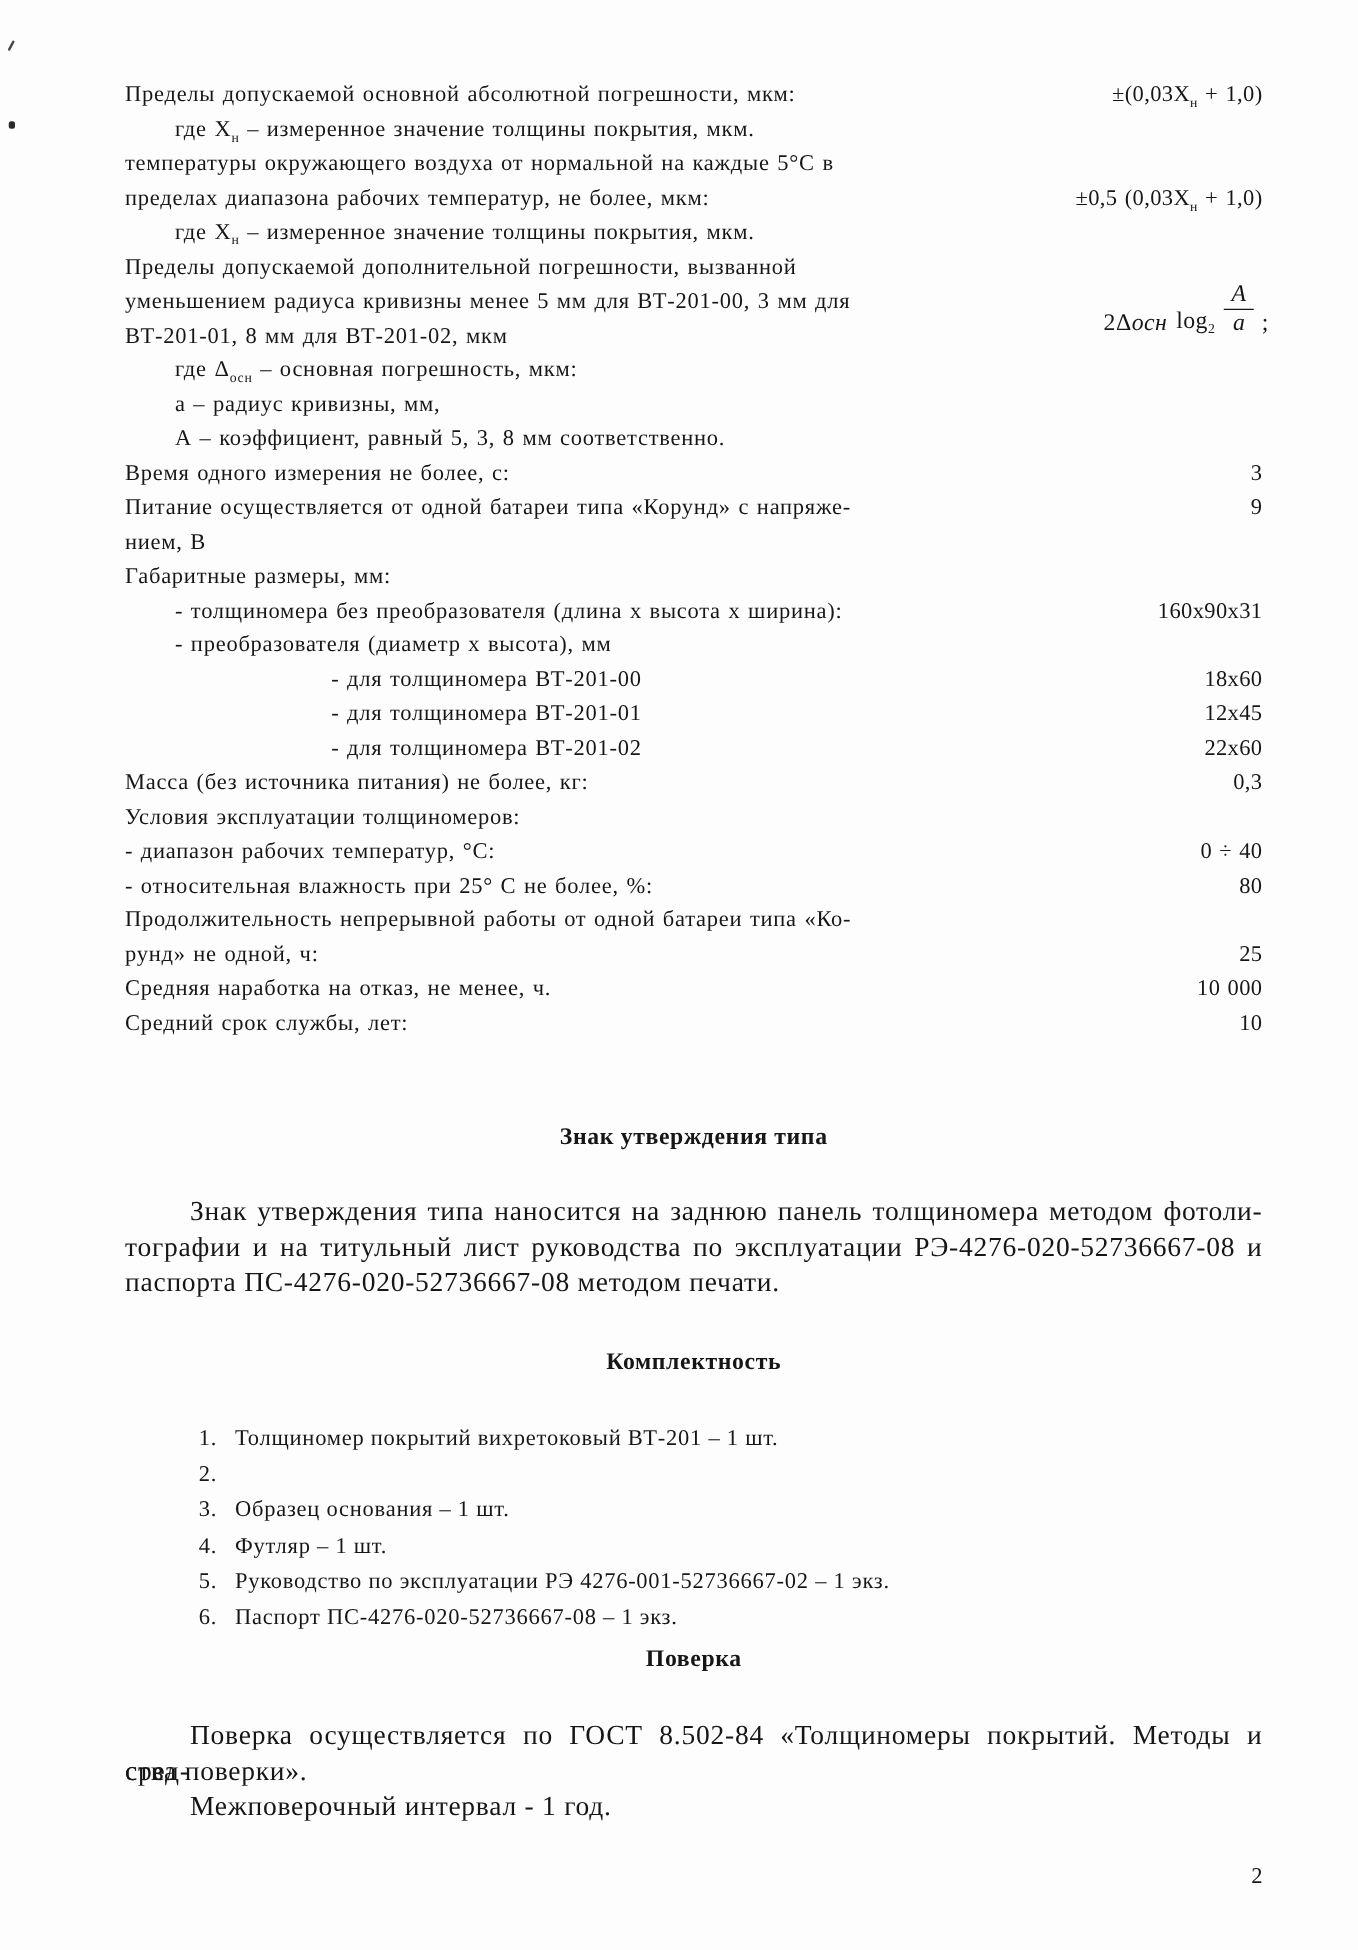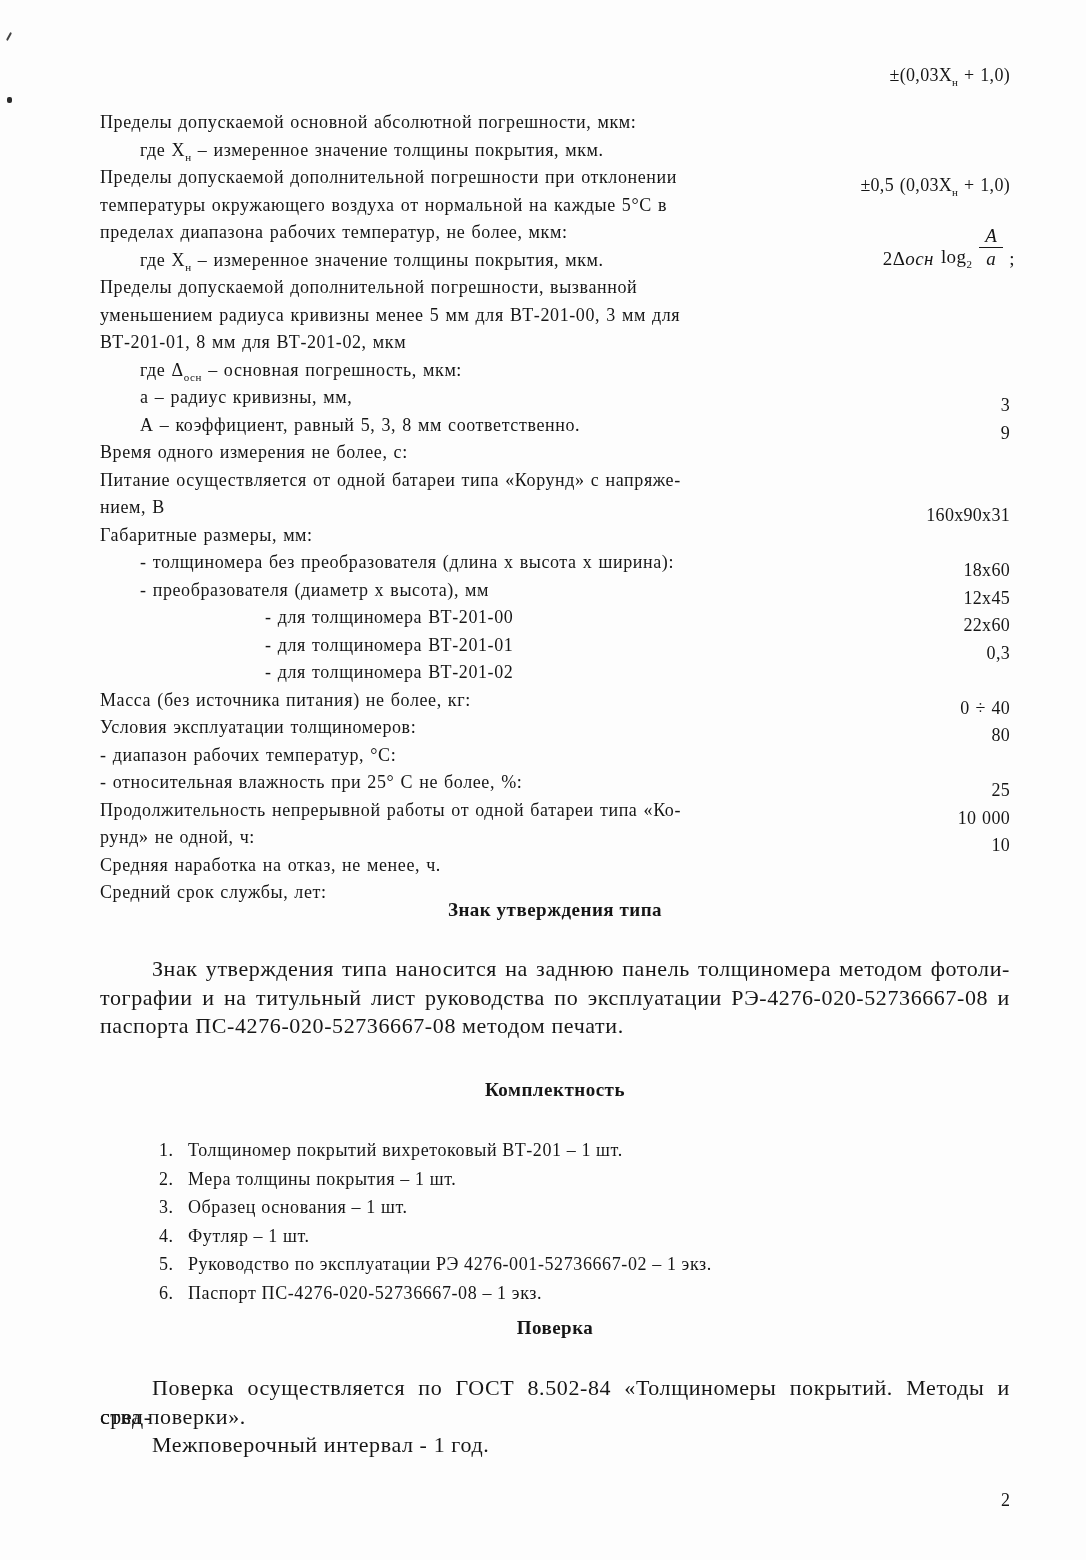--- a/index.html
+++ b/index.html
@@ -12,21 +12,21 @@
     overflow:hidden;
   }
   .content{position:absolute;left:100px;top:0;width:910px;}
   
   .tick{position:absolute;left:8px;top:32px;width:2px;height:9px;background:#444;transform:rotate(28deg);border-radius:1px;}
   .dot{position:absolute;left:7px;top:97px;width:5px;height:6px;background:#2a2a2a;border-radius:2px;}
 
   
   .specs{position:absolute;left:0;top:62px;width:910px;font-size:18px;letter-spacing:0.6px;word-spacing:1px;}
   .srow{position:relative;height:27.5px;line-height:27.5px;white-space:nowrap;}
-  .lbl{display:inline-block;margin-top:47px;}
+  .lbl{display:inline-block;}
   .ind1 .lbl{padding-left:40px;}
   .ind2 .lbl{padding-left:165px;}
   .val{position:absolute;right:0;top:0;letter-spacing:0.3px;}
   sub{font-size:11px;}
   
   .formula{position:absolute;right:-5px;top:163px;display:flex;align-items:flex-end;font-size:19px;letter-spacing:0.4px;}
   .formula i{font-style:italic;}
   .f-log{margin-left:7px;}
   .frac{display:inline-flex;flex-direction:column;align-items:center;margin:0 3px 0 7px;line-height:22px;}
   .frac .fnum{border-bottom:1.6px solid #161616;padding:0 6px 0 6px;font-style:italic;}
@@ -60,21 +60,20 @@
 <body>
 
 <span class="tick"></span>
 <span class="dot"></span>
 
 <div class="content">
 
   <div class="specs">
     <div class="srow"><span class="lbl"><span>Пределы допускаемой основной абсолютной погрешности, мкм:</span><sub></sub><span></span></span><span class="val"><span>±(0,03Х</span><sub>н</sub><span> + 1,0)</span></span></div>
     <div class="srow ind1"><span class="lbl"><span>где Х</span><sub>н</sub><span> – измеренное значение толщины покрытия, мкм.</span></span><span class="val"><span></span><sub></sub><span></span></span></div>
-    <div class="srow"><span class="lbl"><span>Пределы допускаемой дополнительной погрешности при отклонении</span><sub></sub><span></span></span><span class="val"><span></span><sub></sub><span></span></span></div>
     <div class="srow"><span class="lbl"><span>температуры окружающего воздуха от нормальной на каждые 5°С в</span><sub></sub><span></span></span><span class="val"><span></span><sub></sub><span></span></span></div>
     <div class="srow"><span class="lbl"><span>пределах диапазона рабочих температур, не более, мкм:</span><sub></sub><span></span></span><span class="val"><span>±0,5 (0,03Х</span><sub>н</sub><span> + 1,0)</span></span></div>
     <div class="srow ind1"><span class="lbl"><span>где Х</span><sub>н</sub><span> – измеренное значение толщины покрытия, мкм.</span></span><span class="val"><span></span><sub></sub><span></span></span></div>
     <div class="srow"><span class="lbl"><span>Пределы допускаемой дополнительной погрешности, вызванной</span><sub></sub><span></span></span><span class="val"><span></span><sub></sub><span></span></span></div>
     <div class="srow"><span class="lbl"><span>уменьшением радиуса кривизны менее 5 мм для ВТ-201-00, 3 мм для</span><sub></sub><span></span></span><span class="val"><span></span><sub></sub><span></span></span></div>
     <div class="srow"><span class="lbl"><span>ВТ-201-01, 8 мм для ВТ-201-02, мкм</span><sub></sub><span></span></span><span class="val"><span></span><sub></sub><span></span></span></div>
     <div class="srow ind1"><span class="lbl"><span>где Δ</span><sub>осн</sub><span> – основная погрешность, мкм:</span></span><span class="val"><span></span><sub></sub><span></span></span></div>
     <div class="srow ind1"><span class="lbl"><span>а – радиус кривизны, мм,</span><sub></sub><span></span></span><span class="val"><span></span><sub></sub><span></span></span></div>
     <div class="srow ind1"><span class="lbl"><span>А – коэффициент, равный 5, 3, 8 мм соответственно.</span><sub></sub><span></span></span><span class="val"><span></span><sub></sub><span></span></span></div>
     <div class="srow"><span class="lbl"><span>Время одного измерения не более, с:</span><sub></sub><span></span></span><span class="val"><span>3</span><sub></sub><span></span></span></div>
@@ -114,21 +113,20 @@
   </div>
 
   <div class="hd hd2">Комплектность</div>
   <div class="clist">
     <div class="li">
         <span class="num">1.</span>
         <span class="txt">Толщиномер покрытий вихретоковый ВТ-201 – 1 шт.</span>
       </div>
     <div class="li">
         <span class="num">2.</span>
-        <span class="txt">Мера толщины покрытия – 1 шт.</span>
       </div>
     <div class="li">
         <span class="num">3.</span>
         <span class="txt">Образец основания – 1 шт.</span>
       </div>
     <div class="li">
         <span class="num">4.</span>
         <span class="txt">Футляр – 1 шт.</span>
       </div>
     <div class="li">

